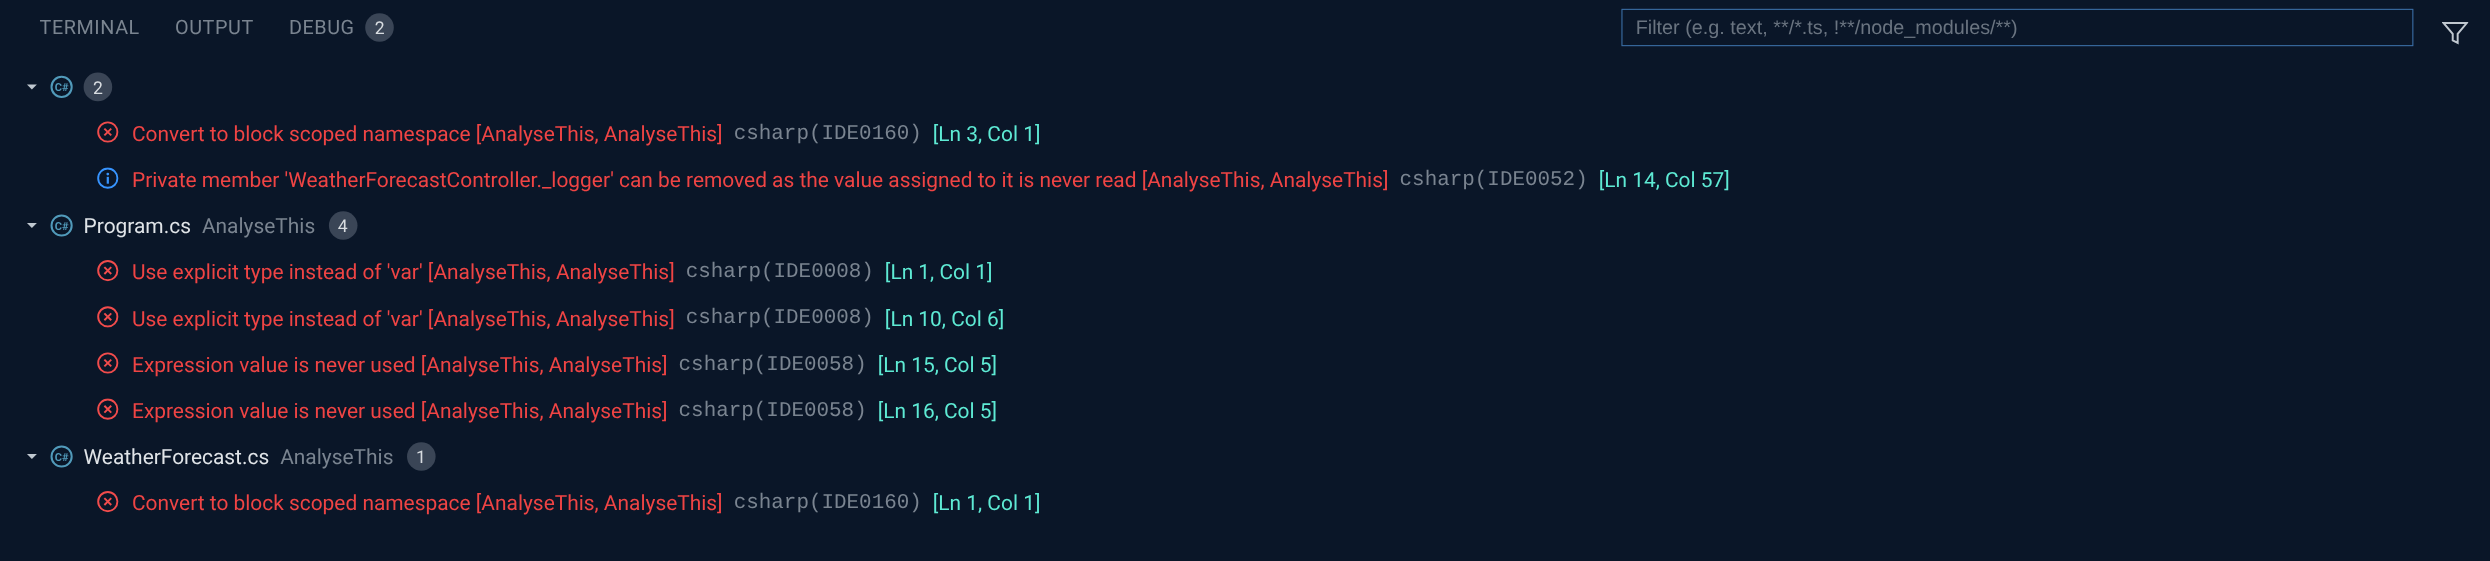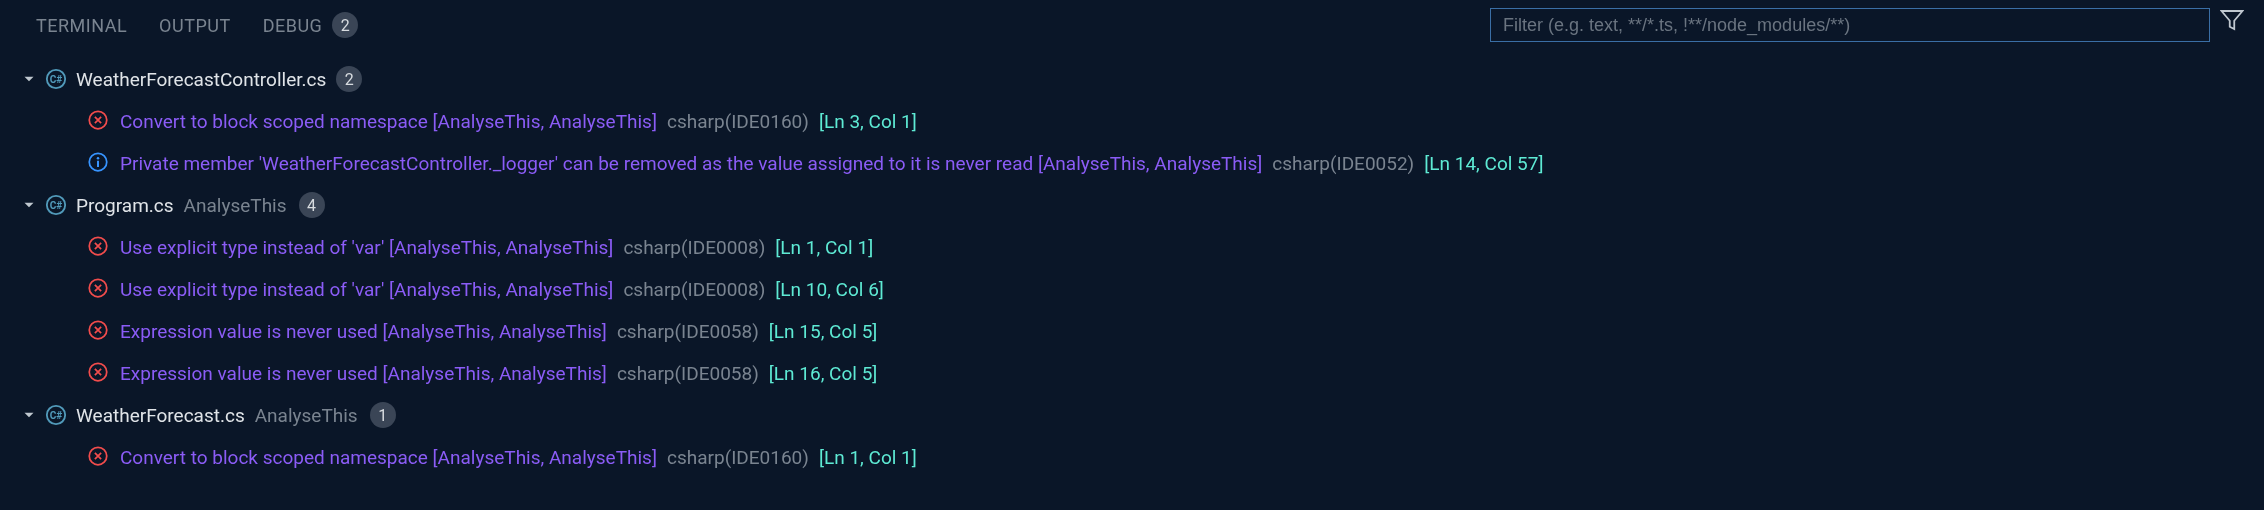--- a/index.html
+++ b/index.html
@@ -43,22 +43,22 @@
       align-items: center;
       justify-content: center;
       font-size: 16px;
       padding: 0 8px;
     }
     .filter-box {
       position: absolute;
       right: 20px;
       top: 8px;
       display: flex;
-      align-items: flex-start;
-      gap: 10px;
+      align-items: flex-end;
+      gap: 26px;
     }
     .filter-input {
       background: #0a1628;
       border: 1px solid #3a6ea5;
       color: #c0c8d0;
       padding: 6px 12px;
       width: 720px;
       height: 34px;
       font-size: 18px;
       outline: none;
@@ -110,26 +110,27 @@
       cursor: pointer;
       height: 42px;
     }
     .severity-icon {
       width: 22px;
       height: 22px;
       margin-right: 10px;
       flex-shrink: 0;
     }
     .problem-msg {
-      color: #8b5cf6;
+      color: #ef4444;
       margin-right: 10px;
     }
     .problem-source {
       color: #7a8490;
       margin-right: 10px;
+      font-family: Liberation Mono, monospace;
     }
     .problem-loc {
       color: #5eead4;
     }
     svg { display: block; }
   </style>
 </head>
 <body>
 
 <div class="panel-tabs">
@@ -159,21 +160,20 @@
         <svg viewBox="0 0 16 16" width="18" height="18" fill="currentColor">
           <path d="M4 6l4 4 4-4H4z"></path>
         </svg>
       </span>
       <span class="lang-icon">
         <svg viewBox="0 0 24 24" width="22" height="22">
           <circle cx="12" cy="12" r="10" fill="none" stroke="#519aba" stroke-width="2"></circle>
           <text x="12" y="16" font-size="11" text-anchor="middle" fill="#519aba" font-weight="bold">C#</text>
         </svg>
       </span>
-      <span class="file-name">WeatherForecastController.cs</span>
       <span class="badge">2</span>
     </div>
     <div class="problem-row">
       <span class="severity-icon">
         <svg viewBox="0 0 16 16" width="20" height="20">
           <circle cx="8" cy="8" r="7" fill="none" stroke="#f14c4c" stroke-width="1.4"></circle>
           <path d="M5.5 5.5l5 5M10.5 5.5l-5 5" stroke="#f14c4c" stroke-width="1.4"></path>
         </svg>
       </span>
       <span class="problem-msg">Convert to block scoped namespace [AnalyseThis, AnalyseThis]</span>

